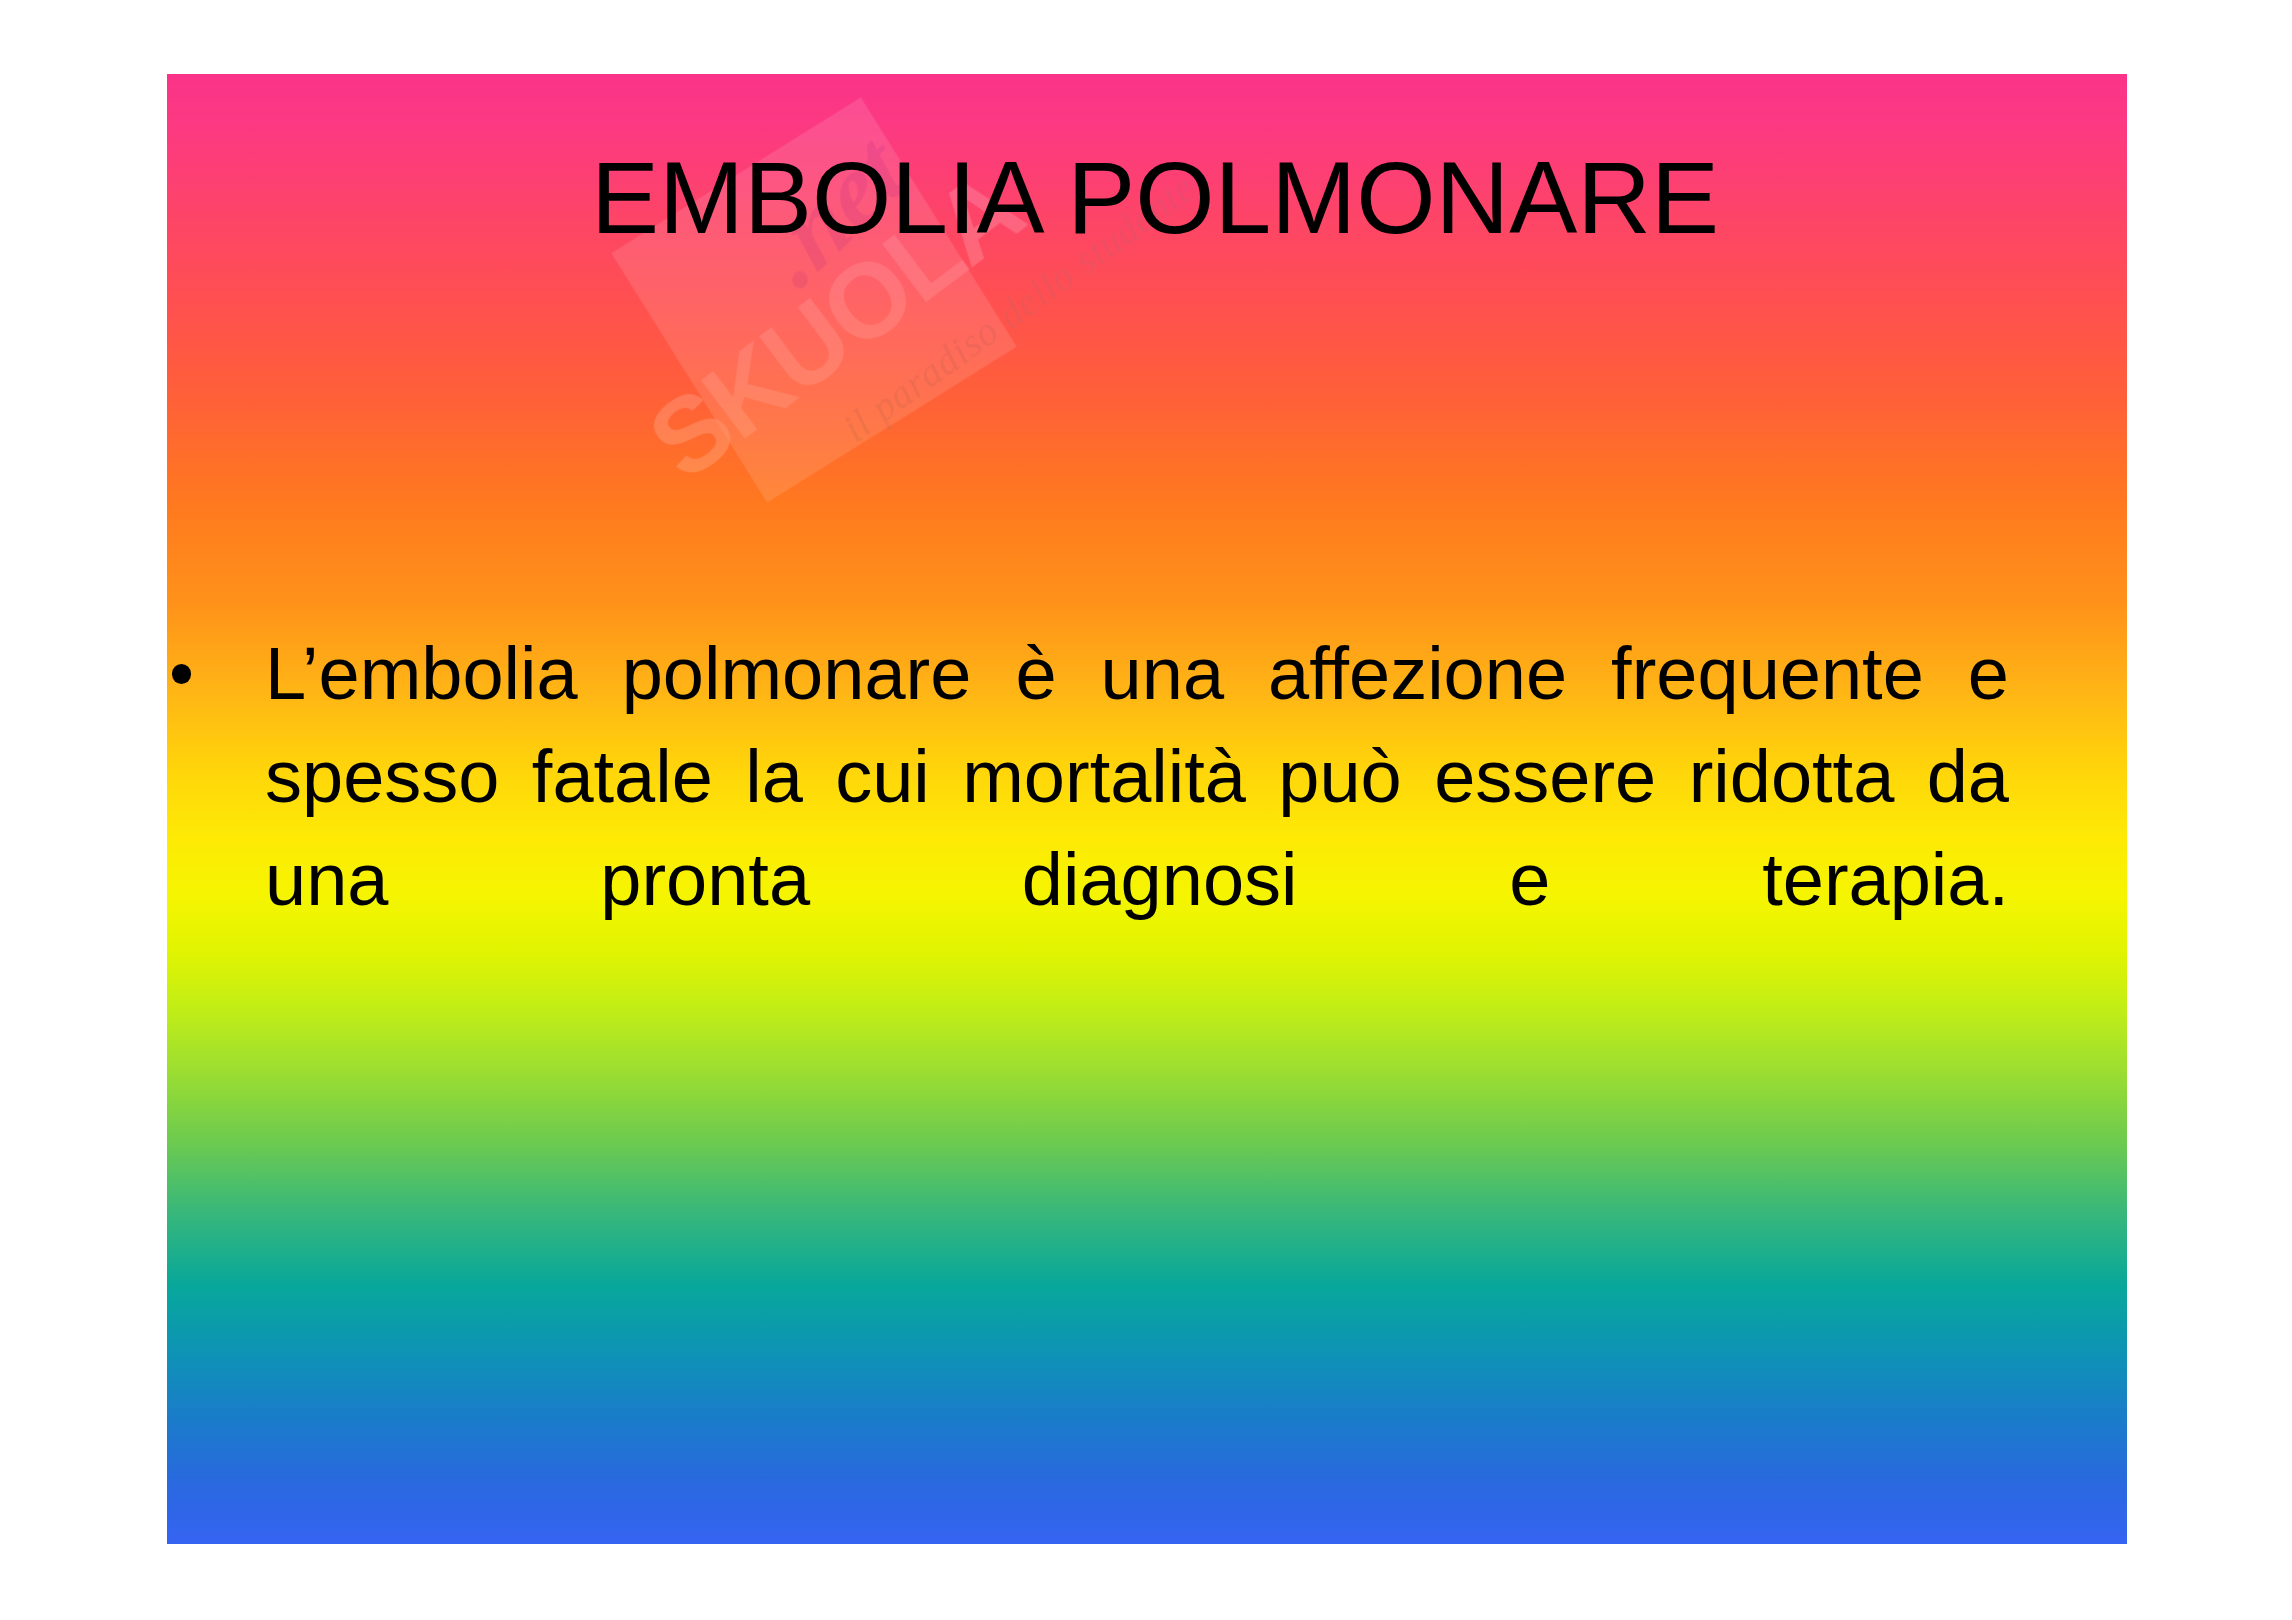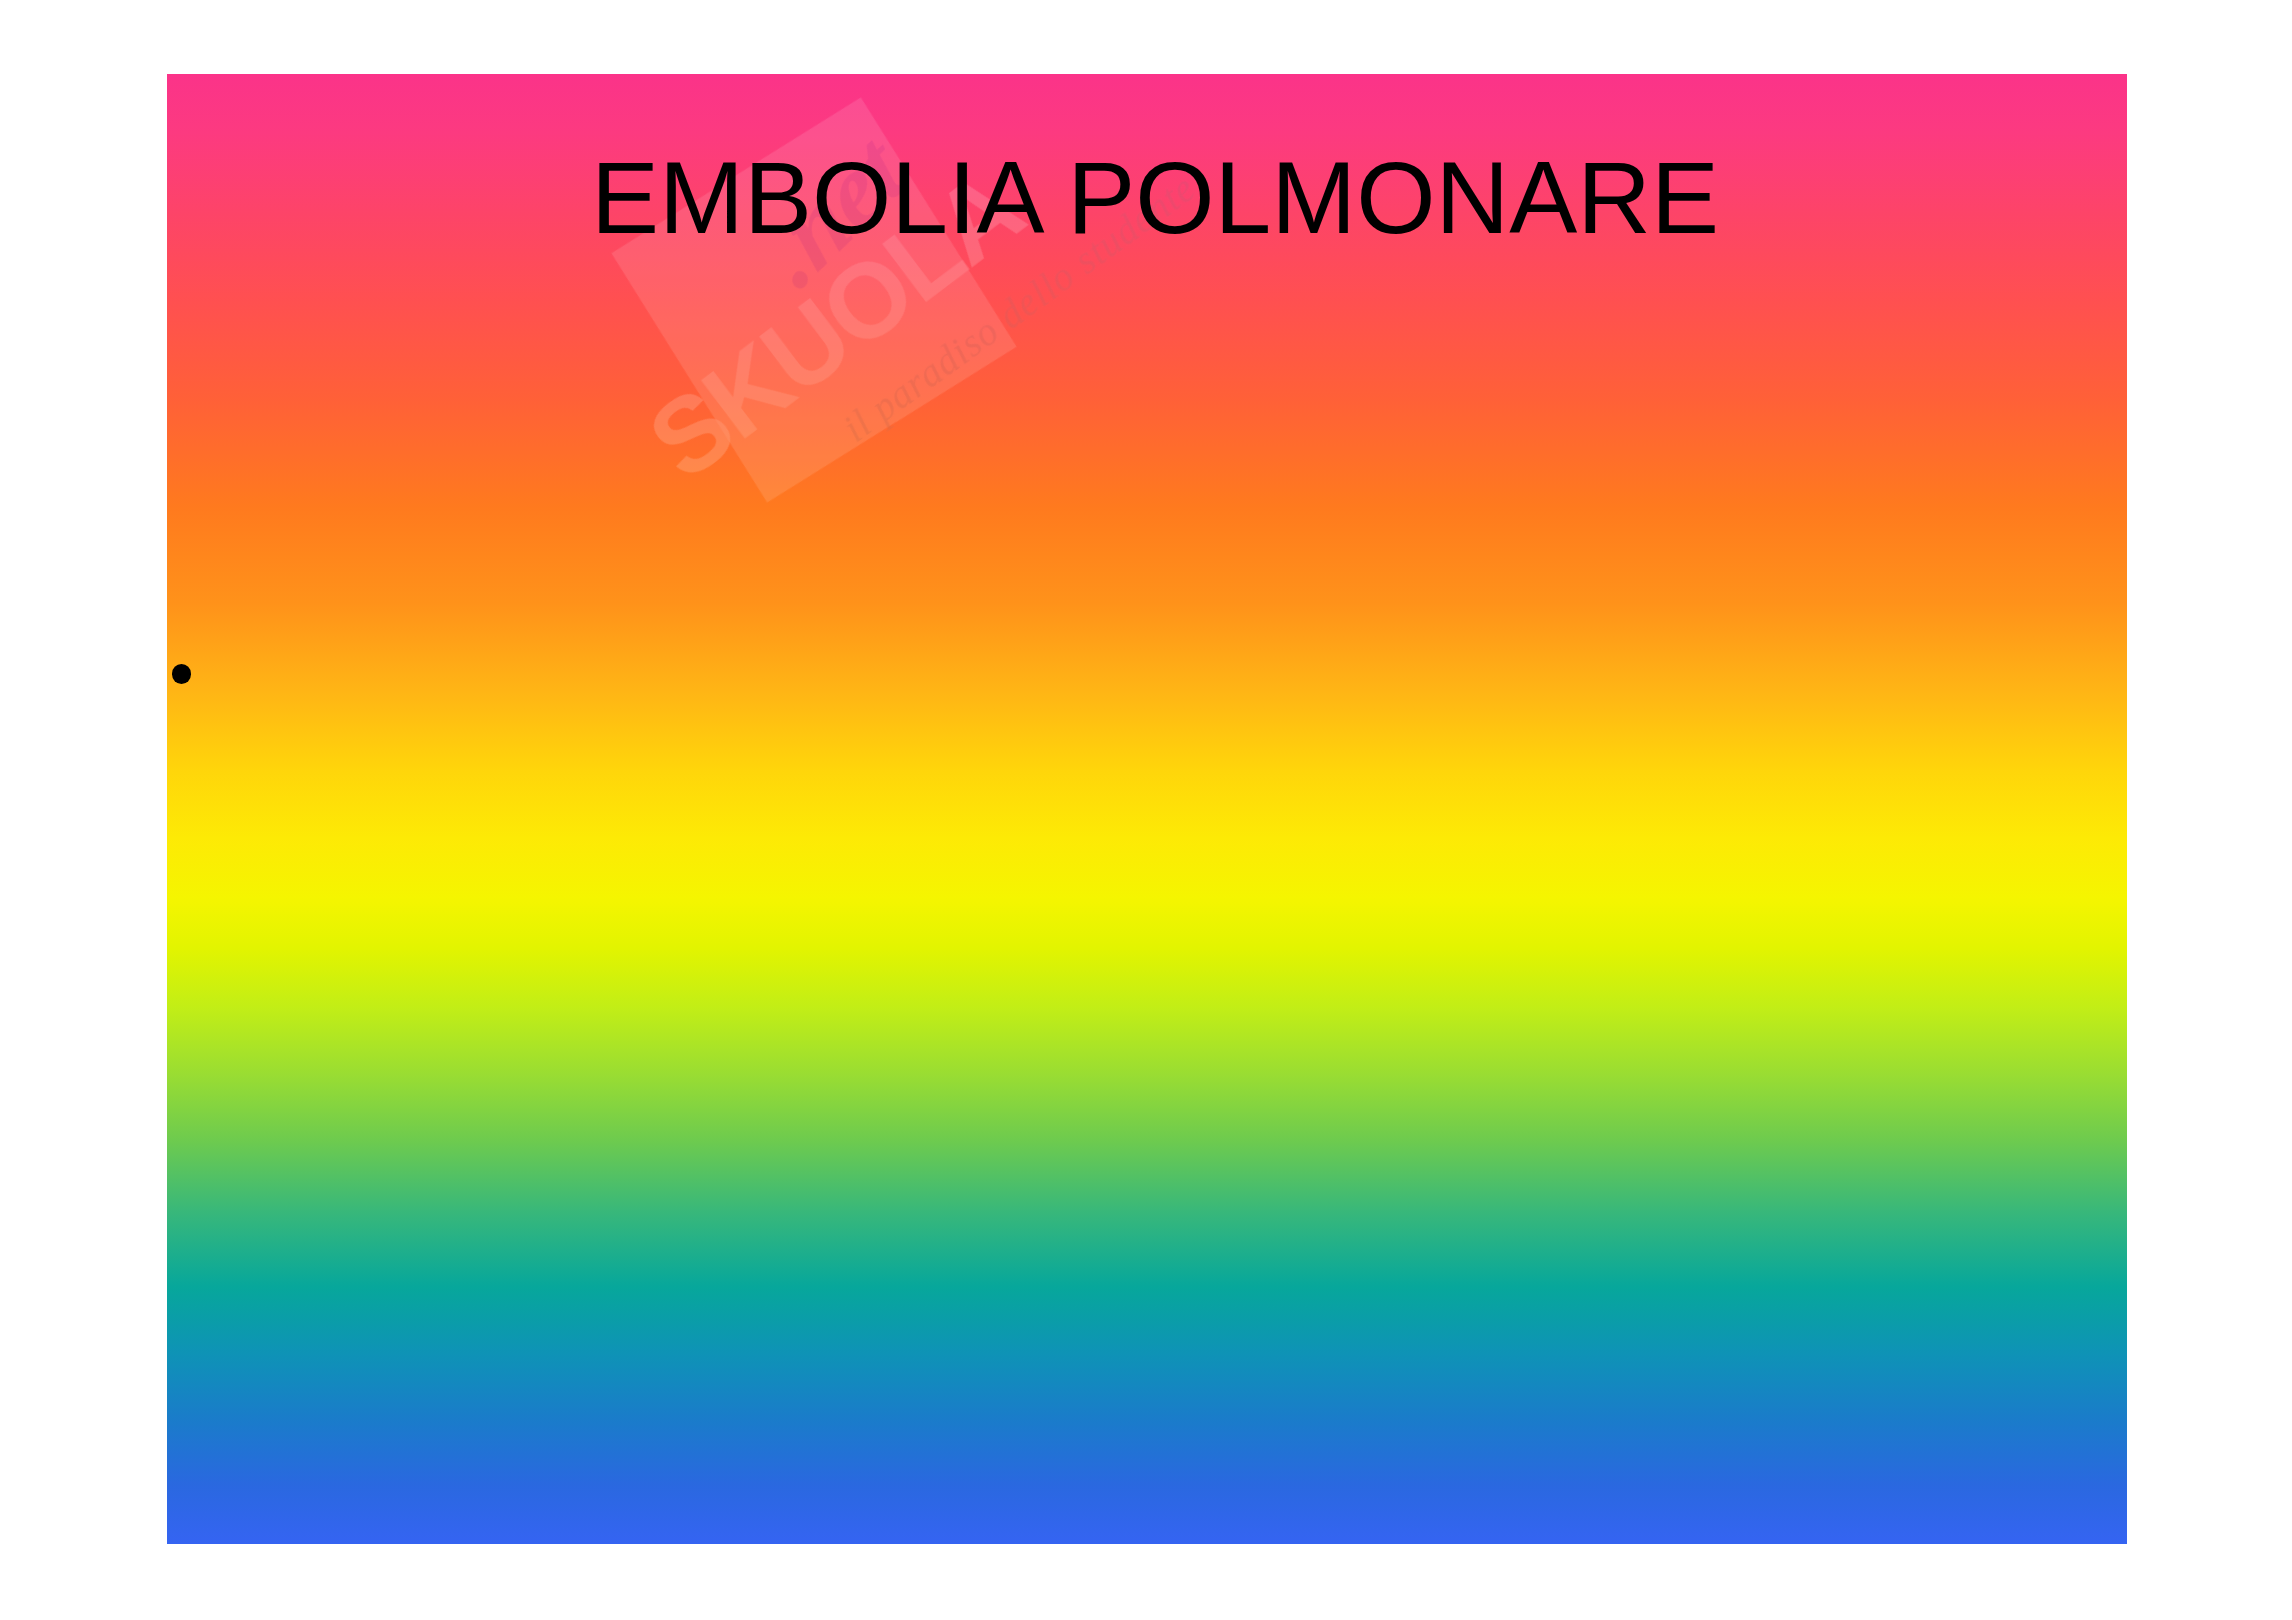--- a/index.html
+++ b/index.html
@@ -170,17 +170,18 @@
     <div id="wm-skuola">SKUOLA</div>
     <div id="wm-net">.net</div>
     <div id="wm-tagline">il paradiso dello studente</div>
   </div>
 
   <h1 id="slide-title">EMBOLIA POLMONARE</h1>
 
   <div id="body-block">
     <div class="bullet-row">
       <span class="bullet-dot"></span>
+      <p class="bullet-text">L’embolia polmonare è una affezione frequente e spesso fatale la cui mortalità può essere ridotta da una pronta diagnosi e terapia.</p>
     </div>
   </div>
 
 </div>
 
 
 </body></html>

